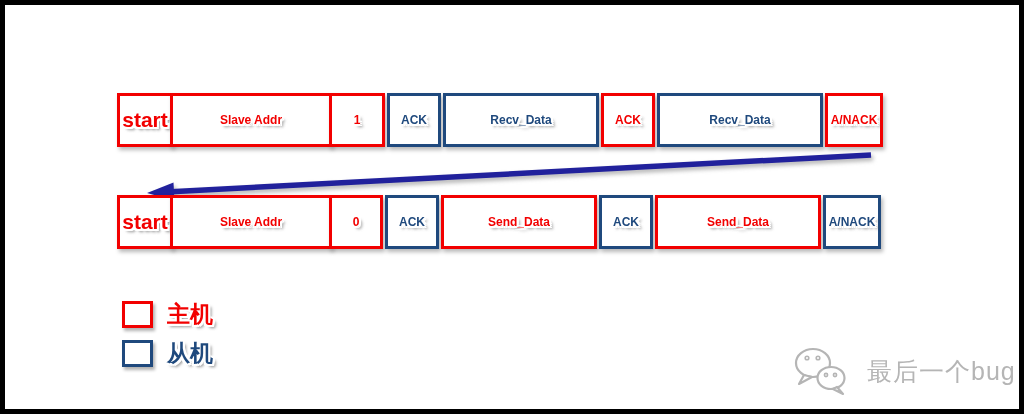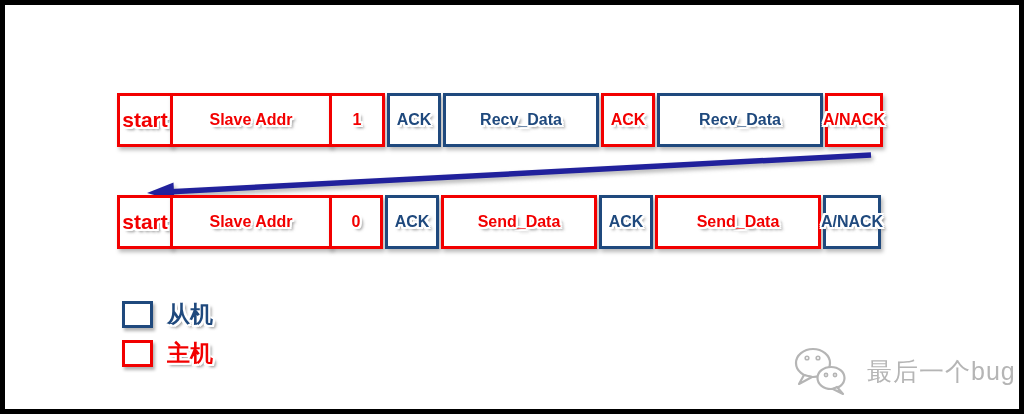--- a/index.html
+++ b/index.html
@@ -7,21 +7,21 @@
     position:relative; width:1024px; height:414px; box-sizing:border-box;
     background:#ffffff; border:5px solid #000; overflow:hidden;
     font-family:"Liberation Sans", sans-serif;
   }
   .row{position:absolute; display:flex; align-items:flex-start; height:54px;}
   .row1{left:112px; top:88px;}
   .row2{left:112px; top:190px;}
   .cell{
     box-sizing:border-box; height:54px; border:3px solid; background:#fff;
     display:flex; align-items:center; justify-content:center;
-    font-weight:bold; font-size:16px; white-space:nowrap;
+    font-weight:bold; font-size:12px; white-space:nowrap;
     box-shadow:2px 3px 4px rgba(0,0,0,0.28);
   }
   .cell.big{font-size:21px;}
   .master{border-color:var(--red); color:var(--red);}
   .slave{border-color:var(--blue); color:var(--blue);}
   .outlined{
     text-shadow:
       -2px -2px 0 #fff, 2px -2px 0 #fff, -2px 2px 0 #fff, 2px 2px 0 #fff,
       -2px 0 0 #fff, 2px 0 0 #fff, 0 -2px 0 #fff, 0 2px 0 #fff,
       3px 3px 3px rgba(90,90,90,0.75);
@@ -78,26 +78,26 @@
       <div class="cell outlined master" style="width: 54px; margin-left: -3px;">0</div>
       <div class="cell outlined slave" style="width: 54px; margin-left: 2px;">ACK</div>
       <div class="cell outlined master" style="width: 156px; margin-left: 2px;">Send_Data</div>
       <div class="cell outlined slave" style="width: 54px; margin-left: 2px;">ACK</div>
       <div class="cell outlined master" style="width: 166px; margin-left: 2px;">Send_Data</div>
       <div class="cell outlined slave" style="width: 58px; margin-left: 2px;">A/NACK</div>
     </div>
 
   <div class="legend">
     <div class="legend-item">
+      <span class="swatch master"></span>
+      <span class="legend-label master outlined">主机</span>
+    </div>
+    <div class="legend-item">
       <span class="swatch slave"></span>
       <span class="legend-label slave outlined">从机</span>
-    </div>
-    <div class="legend-item">
-      <span class="swatch master"></span>
-      <span class="legend-label master outlined">主机</span>
     </div>
   </div>
 
   <div class="watermark">
     <svg class="wm-icon" viewBox="0 0 58 50" aria-hidden="true">
       <ellipse class="wm-stroke" cx="22" cy="17" rx="17" ry="14"></ellipse>
       <polygon class="wm-stroke" points="13,29 8,38 21,31"></polygon>
       <circle class="wm-eye" cx="16" cy="12" r="1.8"></circle>
       <circle class="wm-eye" cx="27" cy="12" r="1.8"></circle>
       <ellipse class="wm-stroke" cx="40" cy="32" rx="13.5" ry="11"></ellipse>

